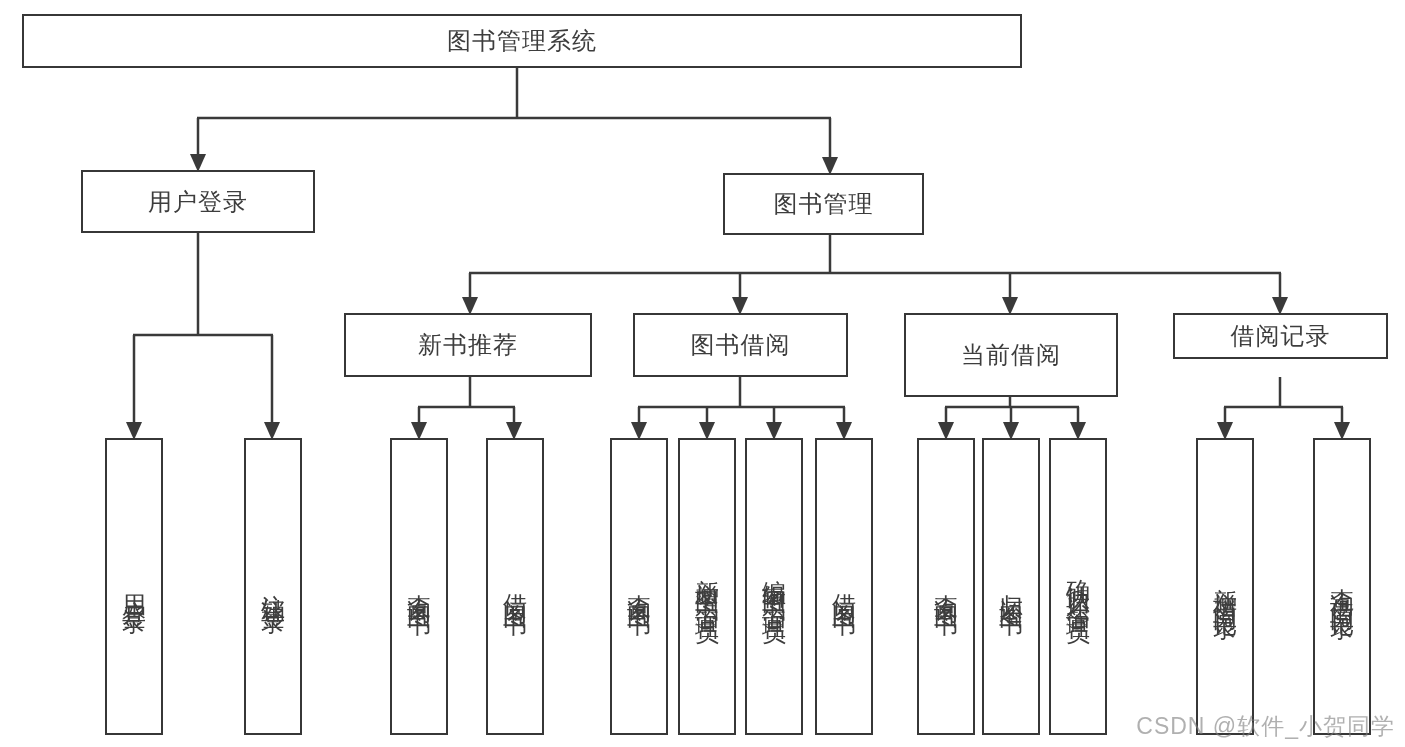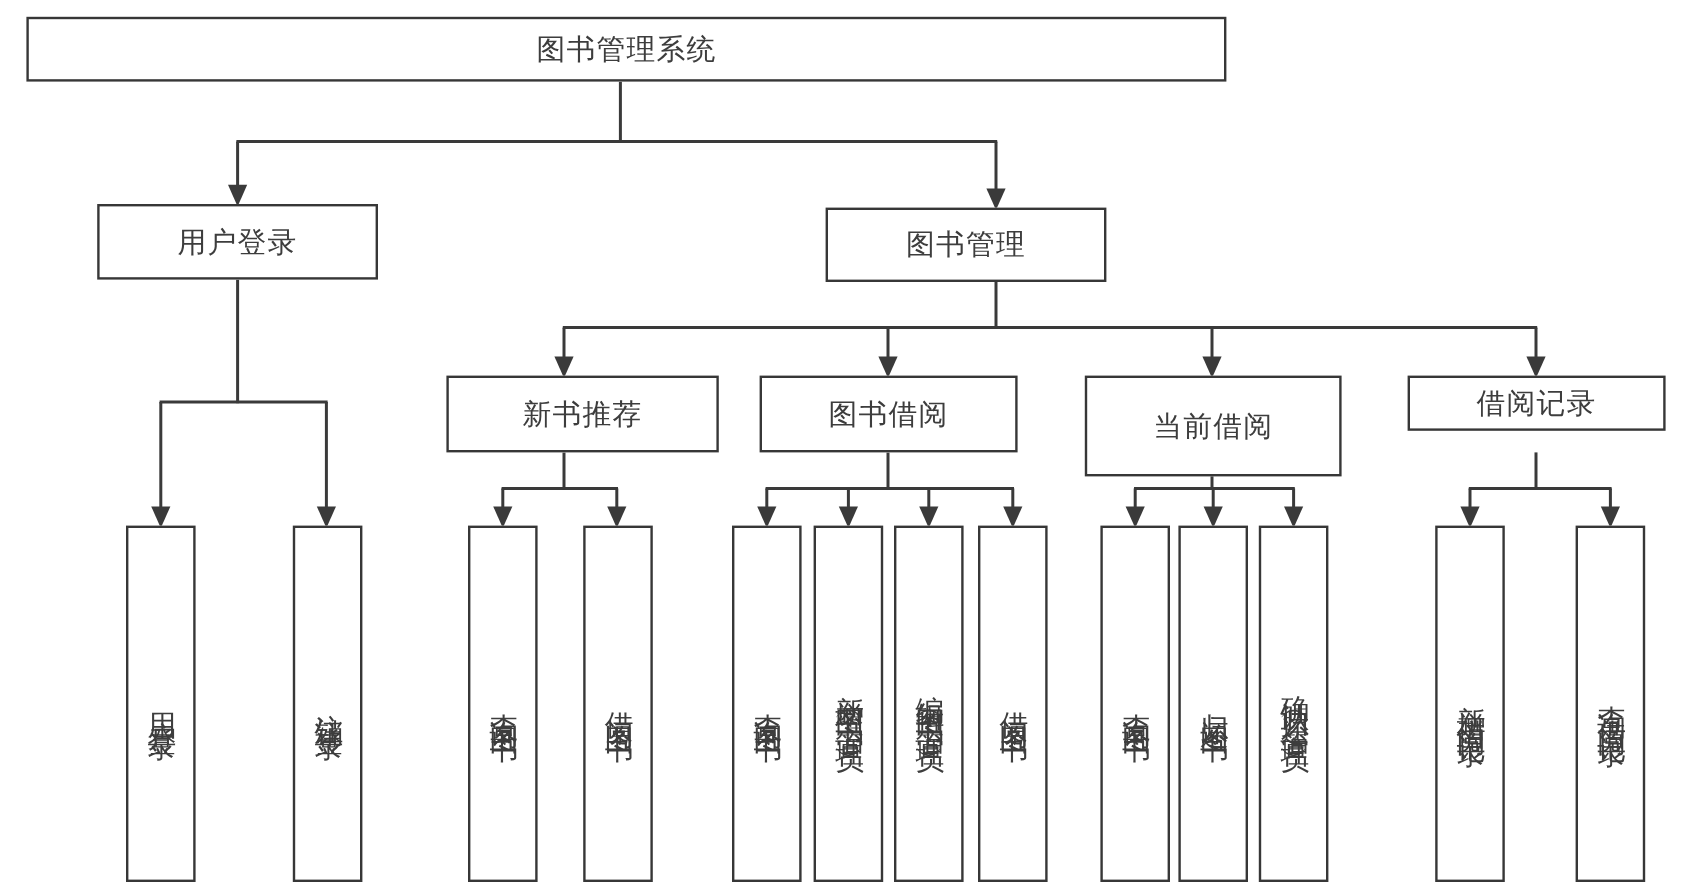--- a/index.html
+++ b/index.html
@@ -106,25 +106,25 @@
       <polygon points="1334,422 1350,422 1342,440" fill="#3a3a3a"></polygon>
     </svg>
 
   <div class="box h" style="left:22px; top:14px; width:1000px; height:54px">
     <span>图书管理系统</span>
   </div>
 
   <div class="box h" style="left:81px; top:170px; width:234px; height:63px">
     <span>用户登录</span>
   </div>
-  <div class="box h" style="left:688px; top:173px; width:234px; height:62px">
+  <div class="box h" style="left:723px; top:173px; width:201px; height:62px">
     <span>图书管理</span>
   </div>
 
-  <div class="box h" style="left:372px; top:313px; width:227px; height:64px">
+  <div class="box h" style="left:344px; top:313px; width:248px; height:64px">
     <span>新书推荐</span>
   </div>
   <div class="box h" style="left:633px; top:313px; width:215px; height:64px">
     <span>图书借阅</span>
   </div>
   <div class="box h" style="left:904px; top:313px; width:214px; height:84px">
     <span>当前借阅</span>
   </div>
   <div class="box h" style="left:1173px; top:313px; width:215px; height:46px">
     <span>借阅记录</span>
@@ -167,14 +167,15 @@
     <span>确认归还（管理员）</span>
   </div>
 
   <div class="box v" style="left:1196px; top:438px; width:58px; height:297px">
     <span>新增借阅记录</span>
   </div>
   <div class="box v" style="left:1313px; top:438px; width:58px; height:297px">
     <span>查询借阅记录</span>
   </div>
 
+  <div class="watermark">CSDN @软件_小贺同学</div>
 
 </div>
 
 </body></html>

